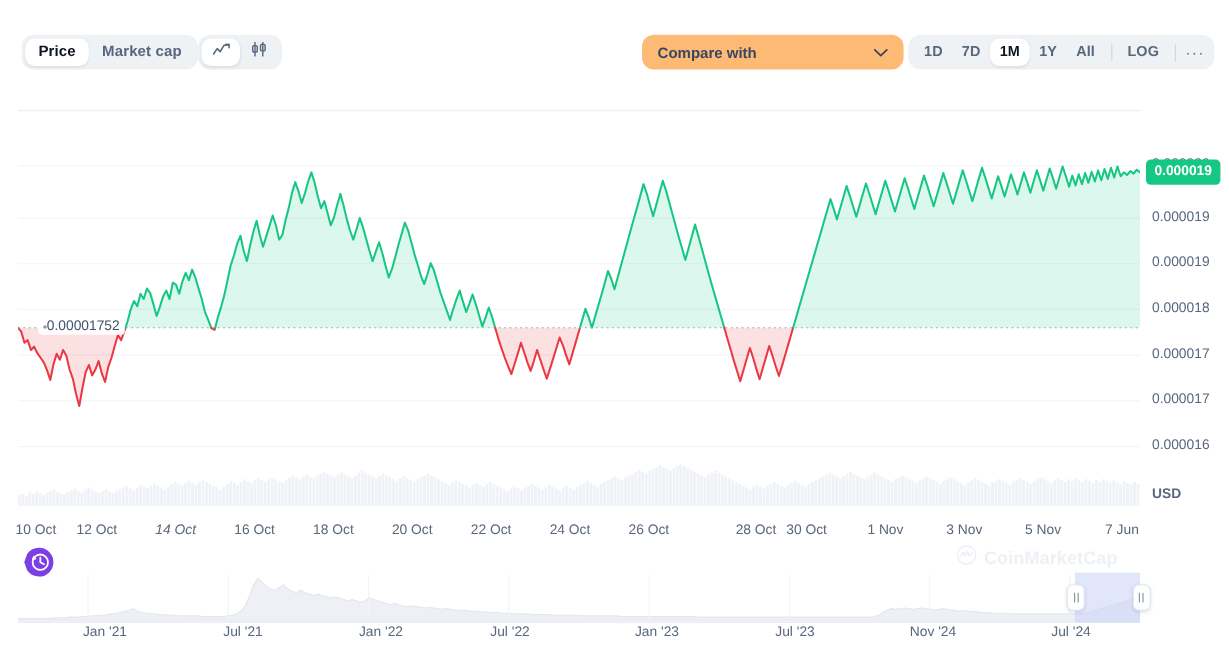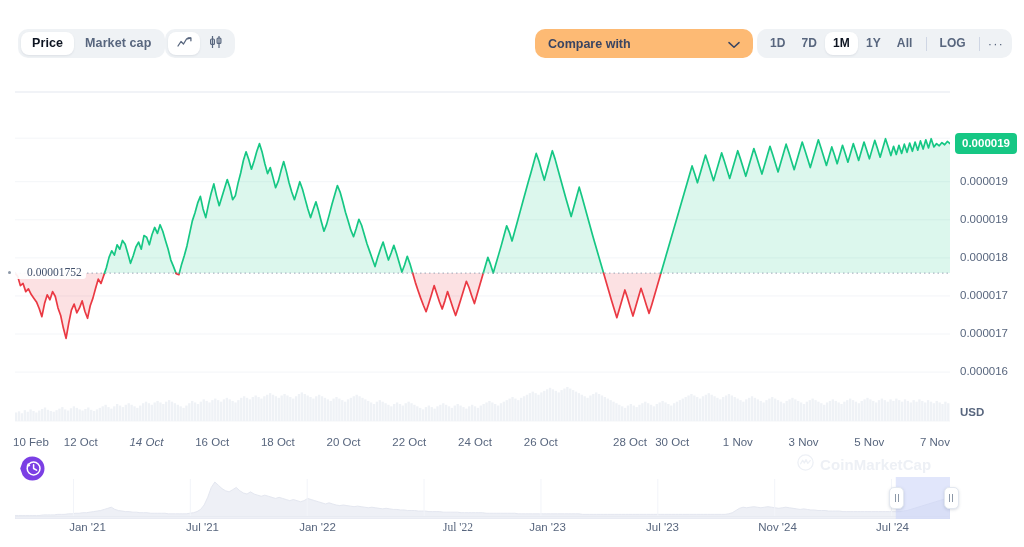--- a/index.html
+++ b/index.html
@@ -134,27 +134,26 @@
     border-radius: 4px;
     white-space: nowrap;
   }
   #usd-label {
     position: absolute; left: 15px; top: 320px;
     font-size: 11.5px; font-weight: 700; color: #58667e;
   }
 
   #ref-label {
     position: absolute;
-    left: 4px;
+    left: 32px;
     top: 265px;
-    display: flex; align-items: center; gap: 16px;
+    display: flex; align-items: center; gap: 0;
     background: rgba(255,255,255,.92);
     padding: 1px 4px;
     border-radius: 3px;
-    font-family: Liberation Serif, serif;
   }
   #ref-label .dot {
     width: 3px; height: 3px; border-radius: 50%;
     background: #8c98a8;
   }
   #ref-label .txt { font-size: 11.5px; color: #41506b; font-weight: 400; }
 
   #watermark {
     position: absolute; left: 797px; top: 368px;
     display: flex; align-items: center; gap: 6px;
@@ -656,35 +655,35 @@
         <div class="ytick" style="top: 164.88px;">0.000018</div>
         <div class="ytick" style="top: 202.96px;">0.000017</div>
         <div class="ytick" style="top: 241.04px;">0.000017</div>
         <div class="ytick" style="top: 279.12px;">0.000016</div>
         <div id="price-badge" style="background: rgb(22, 199, 132); top: 46.64px;">0.000019</div>
       </div>
     <div id="usd-label" style="left: 960px;">USD</div>
   </div>
 
   <div id="xaxis">
-      <div class="xtick" style="left: 13px; transform: none;">10 Feb</div>
+      <div class="xtick" style="left: 13px; transform: none;">10 Oct</div>
       <div class="xtick" style="left: 80.7143px;">12 Oct</div>
       <div class="xtick" style="left: 146.429px; font-style: italic;">14 Oct</div>
       <div class="xtick" style="left: 212.143px;">16 Oct</div>
       <div class="xtick" style="left: 277.857px;">18 Oct</div>
       <div class="xtick" style="left: 343.571px;">20 Oct</div>
       <div class="xtick" style="left: 409.286px;">22 Oct</div>
       <div class="xtick" style="left: 475px;">24 Oct</div>
       <div class="xtick" style="left: 540.714px;">26 Oct</div>
       <div class="xtick" style="left: 630px;">28 Oct</div>
       <div class="xtick" style="left: 672.143px;">30 Oct</div>
       <div class="xtick" style="left: 737.857px;">1 Nov</div>
       <div class="xtick" style="left: 803.571px;">3 Nov</div>
       <div class="xtick" style="left: 869.286px;">5 Nov</div>
-      <div class="xtick" style="left: 935px;">7 Nov</div>
+      <div class="xtick" style="left: 935px;">7 Jun</div>
     </div>
 
   <div id="history-btn">
     <svg width="27" height="27" viewBox="0 0 27 27">
       <path d="M13.5 1.5 A12 12 0 1 1 13.5 25.5 A12 12 0 0 1 3.6 20.3 L1.2 13.5 L3.6 6.7 A12 12 0 0 1 13.5 1.5 Z" fill="#7b3fe4"></path>
       <circle cx="14.6" cy="13.5" r="6.4" fill="none" stroke="#ffffff" stroke-width="1.5"></circle>
       <polyline points="14.6,9.8 14.6,13.5 17.6,15.2" fill="none" stroke="#ffffff" stroke-width="1.5" stroke-linecap="round" stroke-linejoin="round"></polyline>
       <polyline points="9.4,8.4 8.3,11.1 11.1,10.4" fill="#ffffff" stroke="#ffffff" stroke-width="1.2" stroke-linejoin="round"></polyline>
     </svg>
   </div>
@@ -714,21 +713,21 @@
     <div class="nav-handle" id="handle-right" style="left: 943.5px; top: 10px;">
       <span class="grip">
           <i></i>
           <i></i>
         </span>
     </div>
     <div id="nav-xaxis">
         <div class="nav-xtick" style="left: 87.5px;">Jan '21</div>
         <div class="nav-xtick" style="left: 202.5px;">Jul '21</div>
         <div class="nav-xtick" style="left: 317.5px;">Jan '22</div>
-        <div class="nav-xtick" style="left: 458px; font-family: Liberation Serif, serif;">Jul '22</div>
+        <div class="nav-xtick" style="left: 425px;">Jul '22</div>
         <div class="nav-xtick" style="left: 547.5px;">Jan '23</div>
         <div class="nav-xtick" style="left: 662.5px;">Jul '23</div>
         <div class="nav-xtick" style="left: 777.5px;">Nov '24</div>
         <div class="nav-xtick" style="left: 892.5px;">Jul '24</div>
       </div>
   </div>
 
 </div>
 
 </body></html>

